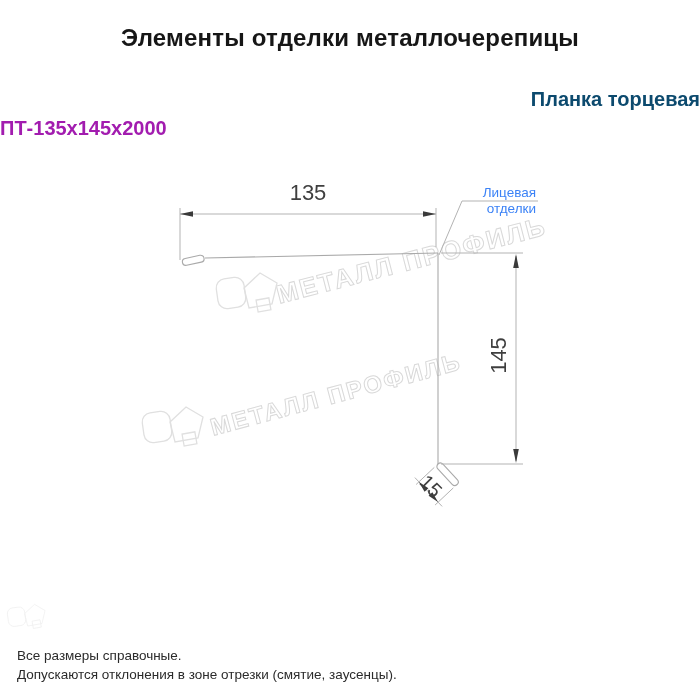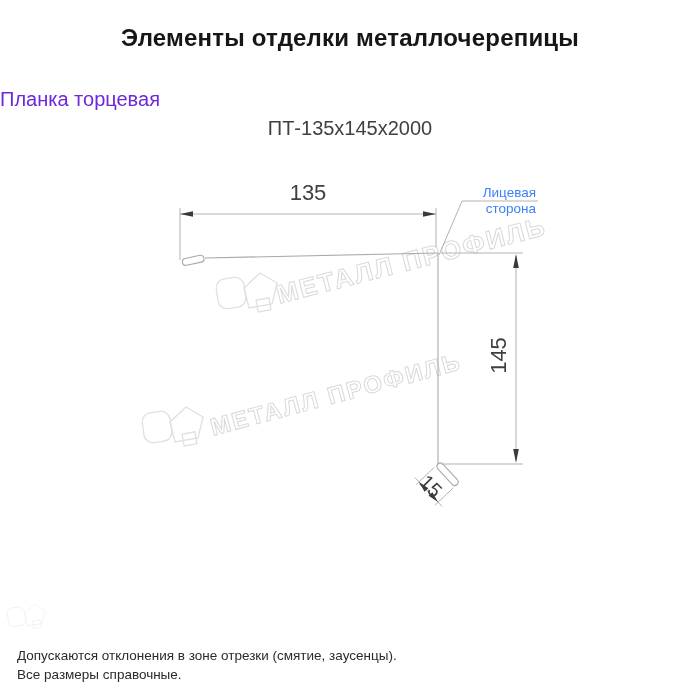--- a/index.html
+++ b/index.html
@@ -1,24 +1,24 @@
 <!DOCTYPE html>
 <html><head>
 <meta charset="utf-8">
 <style>
   html,body{margin:0;padding:0;background:#ffffff;}
   #page{position:relative;width:700px;height:700px;background:#ffffff;overflow:hidden;
         font-family:"Liberation Sans","DejaVu Sans",sans-serif;}
 
   .title{position:absolute;left:0;top:24px;width:700px;text-align:center;
          font-size:24px;font-weight:bold;color:#161616;letter-spacing:0.2px;}
-  .sub1{position:absolute;left:0;top:88px;width:700px;text-align:left;
-        font-size:20px;font-weight:normal;color:#6d28d9;}
-  .sub2{position:absolute;left:0;top:117px;width:700px;text-align:center;
-        font-size:20px;font-weight:normal;color:#404040;}
+  .sub1{position:absolute;left:0;top:88px;width:700px;text-align:right;
+        font-size:20px;font-weight:bold;color:#0c4a6e;}
+  .sub2{position:absolute;left:0;top:117px;width:700px;
+        font-size:20px;font-weight:bold;color:#a21caf;}
 
   
   .wm{position:absolute;z-index:1;white-space:nowrap;font-weight:bold;
       color:rgba(255,255,255,0.15);-webkit-text-stroke:1px #d9d9d9;
       letter-spacing:2px;}
   @supports not (-webkit-text-stroke:1px #000){ .wm{color:#e4e4e4;} }
   .wm-upper{left:277px;top:280px;font-size:26px;transform:rotate(-14.5deg);
             transform-origin:left center;}
   .wm-lower{left:211px;top:414px;font-size:24px;transform:rotate(-15deg);
             transform-origin:left center;}
@@ -98,21 +98,21 @@
 
     <polyline points="439,255 462,201 538,201" fill="none" stroke="#b3b3b3" stroke-width="1"></polyline>
   </svg>
 
   <div class="dimtext dim-135">135</div>
   <div class="dimtext dim-145">145</div>
   <div class="dimtext dim-15">15</div>
 
   <div class="face-label">
     <div>Лицевая</div>
-    <div>сторона</div>
+    <div>отделки</div>
   </div>
 
   <div class="notes">
+    <div>Все размеры справочные.</div>
     <div>Допускаются отклонения в зоне отрезки (смятие, заусенцы).</div>
-    <div>Все размеры справочные.</div>
   </div>
 
 </div>
 
 </body></html>

